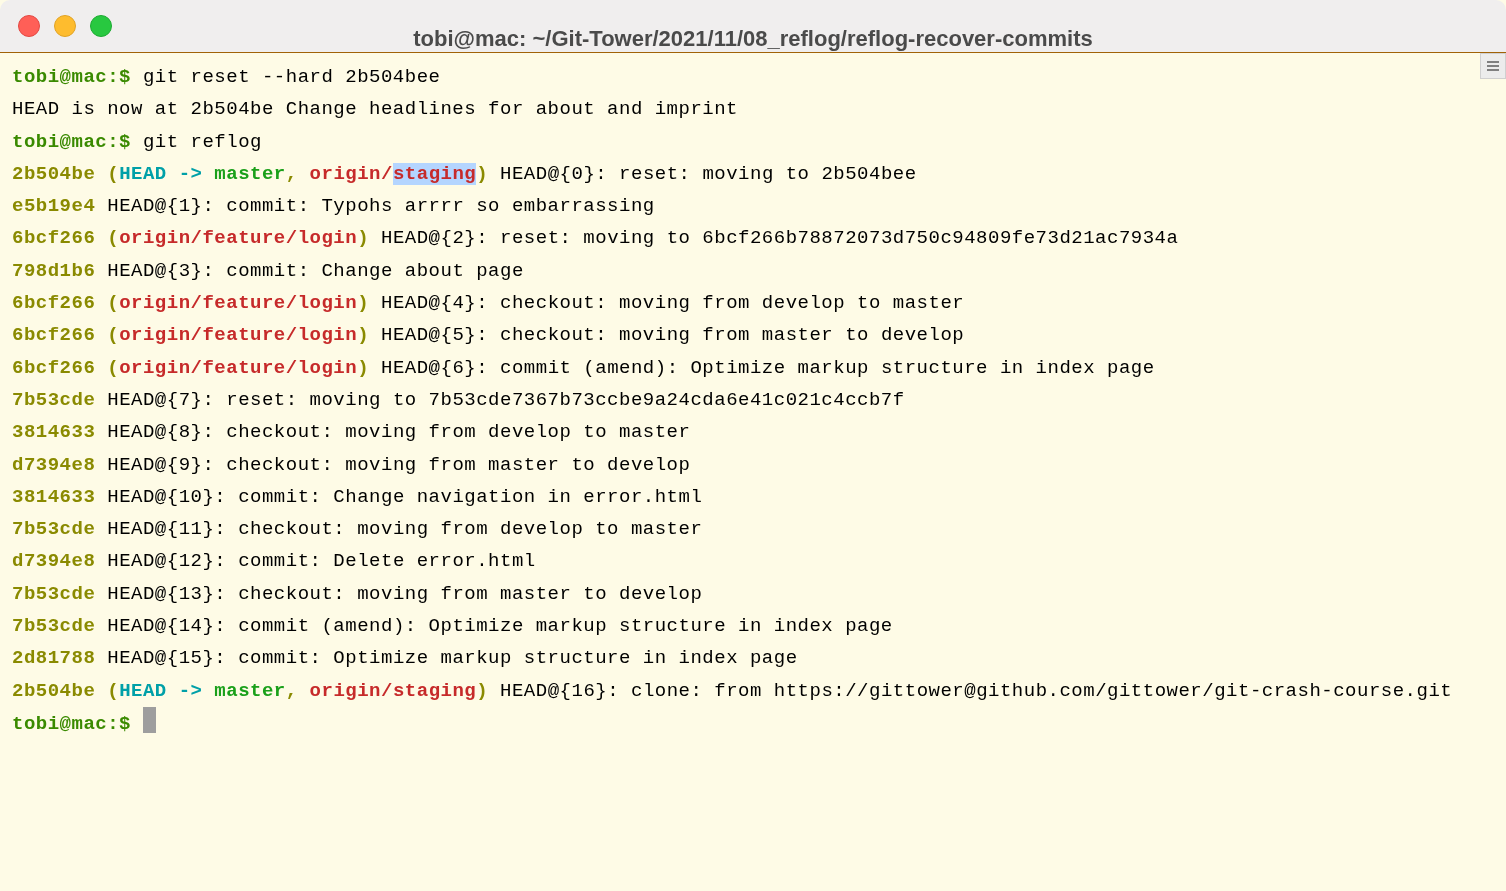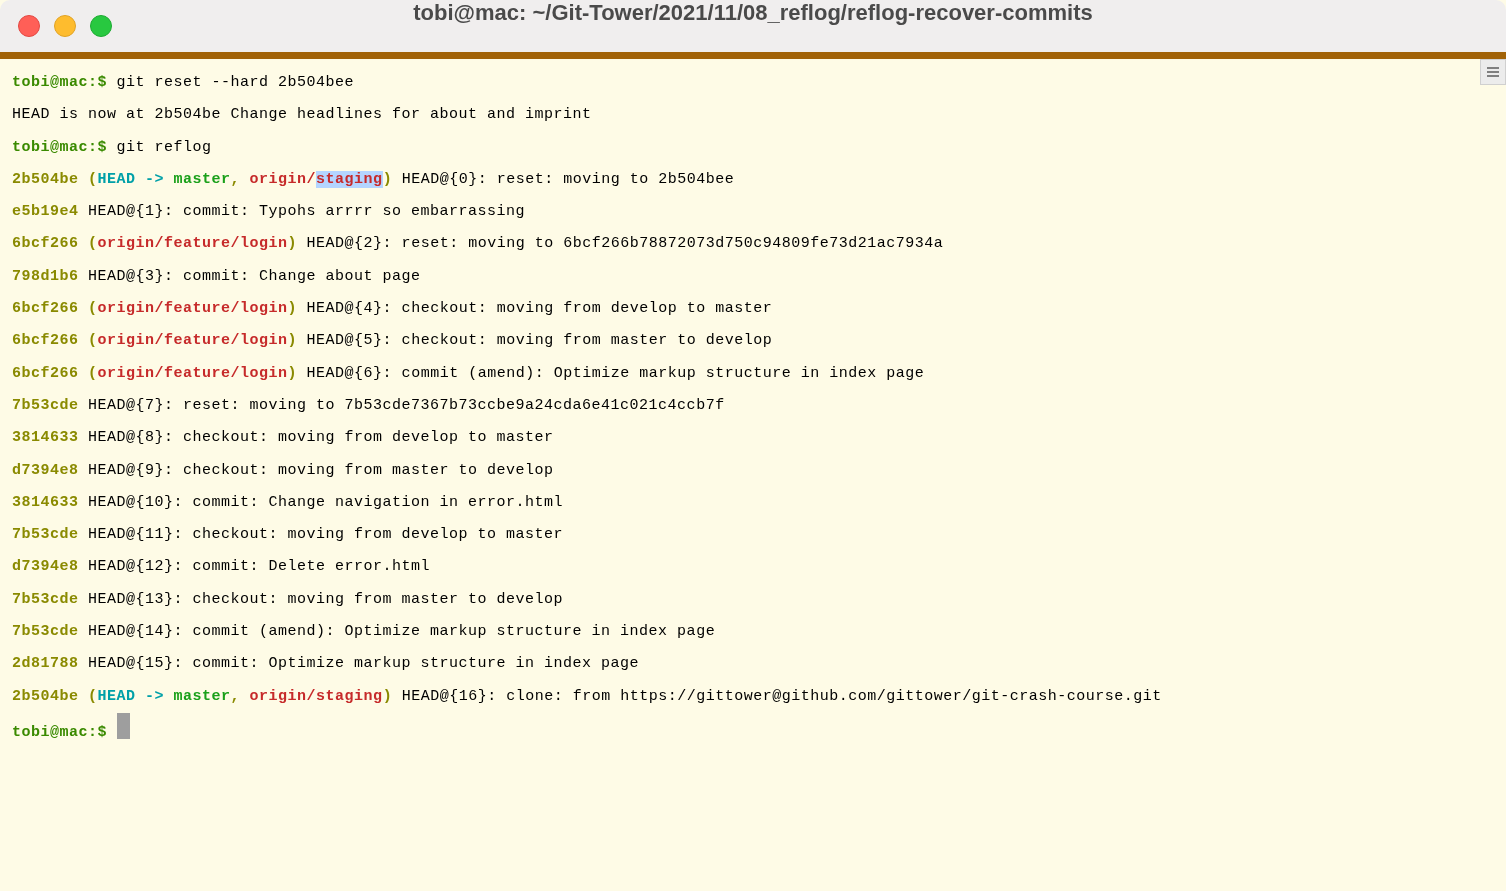--- a/index.html
+++ b/index.html
@@ -30,23 +30,23 @@
     width: 1506px;
     height: 891px;
     display: flex;
     flex-direction: column;
     border-radius: 10px;
     overflow: hidden;
   }
   .titlebar {
     height: 52px;
     background: var(--titlebar-bg);
-    border-bottom: 7px solid #a16207;
+    border-bottom: 1px solid #a16207;
     display: flex;
-    align-items: flex-start;
+    align-items: flex-end;
     position: relative;
     flex-shrink: 0;
   }
   .traffic-lights {
     display: flex;
     gap: 14px;
     position: absolute;
     left: 18px;
     top: 50%;
     transform: translateY(-50%);
@@ -69,21 +69,21 @@
   }
   .terminal-area {
     flex: 1;
     display: flex;
     flex-direction: row;
     overflow: hidden;
   }
   .terminal {
     flex: 1;
     padding: 8px 0 0 12px;
-    font-size: 15px;
+    font-size: 19px;
     line-height: 32.3px;
     color: var(--fg);
     white-space: pre-wrap;
     word-break: break-all;
     letter-spacing: 0.5px;
   }
   .scrollbar {
     width: 26px;
     background: var(--bg);
     position: relative;

